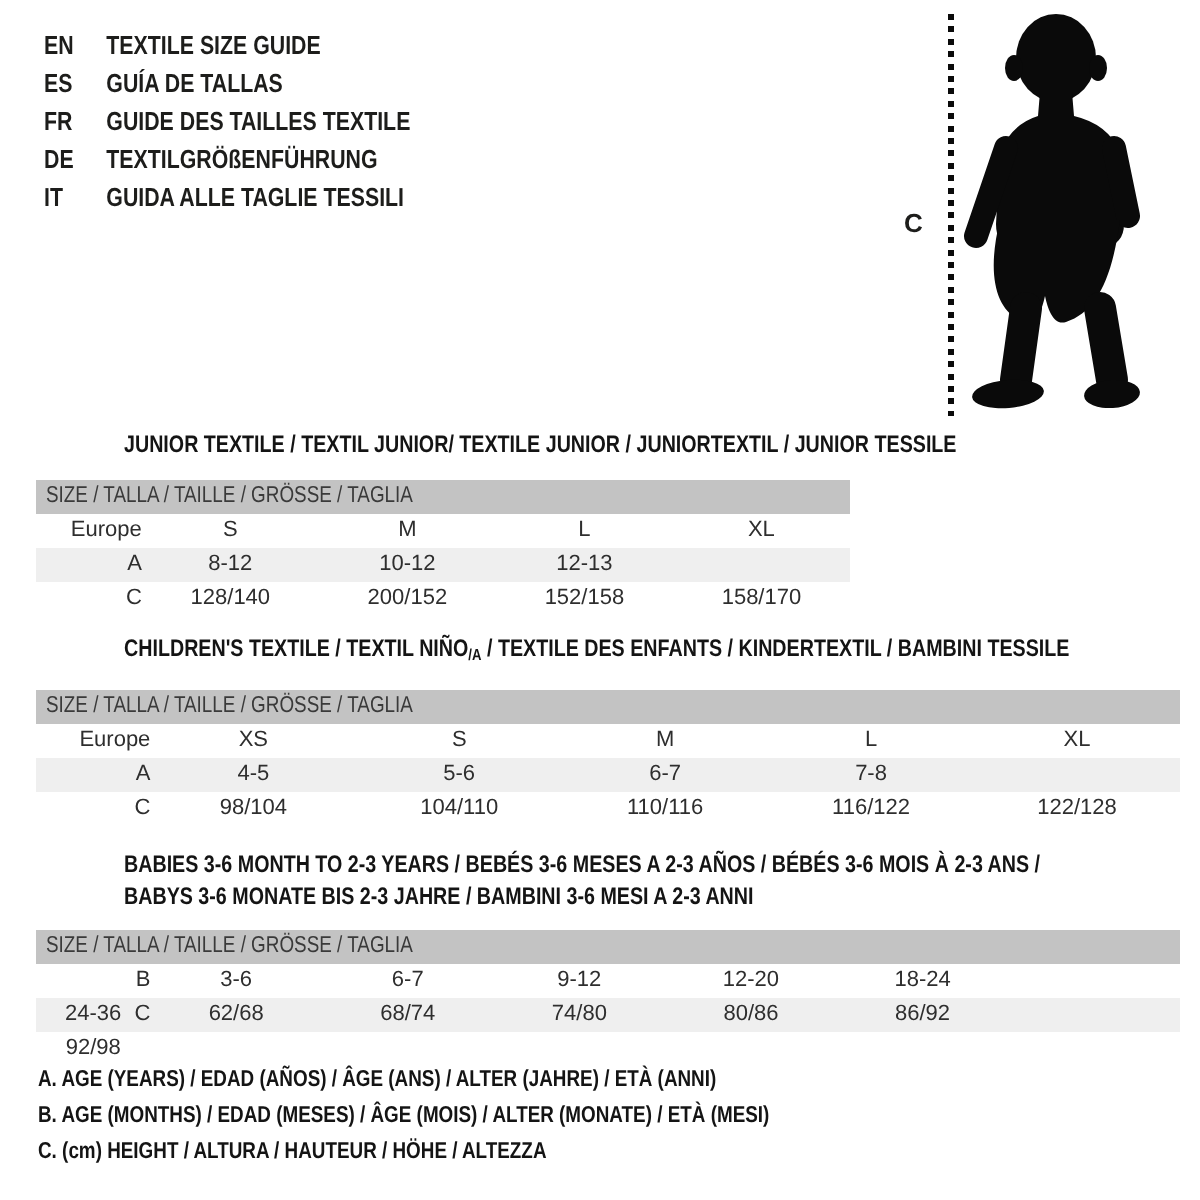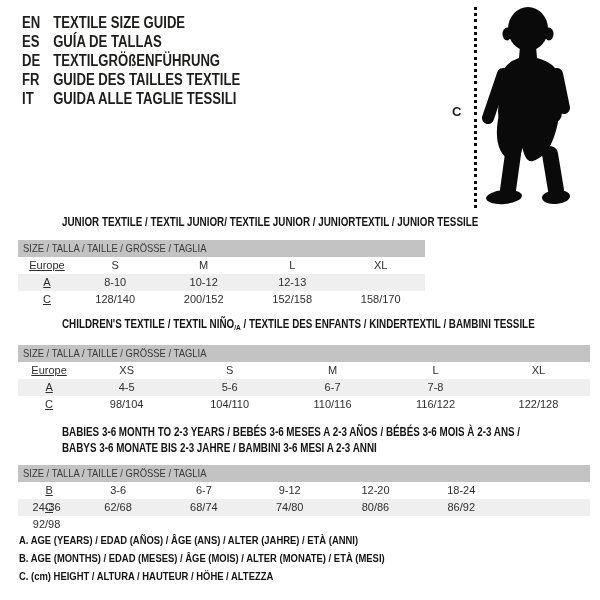--- a/index.html
+++ b/index.html
@@ -14,21 +14,21 @@
   }
   .cond {
     display: inline-block;
     transform: scaleX(0.82);
     transform-origin: 0 50%;
     white-space: nowrap;
   }
 
   
   .lang-list { position: absolute; left: 22px; top: 13px; }
-  .lang-row { height: 19px; line-height: 19px; font-weight: bold; font-size: 16px; }
+  .lang-row { height: 19px; line-height: 19px; font-weight: bold; font-size: 13px; }
   .lang-code { display: inline-block; width: 38px; }
 
   
   .dash-line {
     position: absolute; left: 474px; top: 7px;
     width: 2.6px; height: 201px;
     background: repeating-linear-gradient(to bottom, #0a0a0a 0 3px, transparent 3px 6.2px);
   }
   .c-label {
     position: absolute; left: 452px; top: 104px;
@@ -45,37 +45,37 @@
   .bar {
     height: 17px; line-height: 17px;
     background: #c3c3c3; color: #3a3a3a;
     padding-left: 5px; font-size: 11.5px;
   }
   .row { display: grid; height: 17px; line-height: 17px; }
   .t1 .row { grid-template-columns: 13% 21.75% 21.75% 21.75% 21.75%; }
   .t2 .row { grid-template-columns: 10% 18% 18% 18% 18% 18%; }
   .t3 .row { grid-template-columns: 10% 15% 15% 15% 15% 15%; }
   .row .c { text-align: center; }
-  .row .l { text-align: center; padding-left: 5px; text-decoration: underline; }
+  .row .l { text-align: right; padding-left: 5px; }
   .row.alt { background: #efefef; }
 
   
   .legend { position: absolute; left: 19px; top: 531px; }
   .legend-line { height: 18px; line-height: 18px; font-weight: bold; font-size: 11.5px; color: #141414; }
 </style>
 </head>
 <body>
 
 <div class="canvas">
 
   <section class="lang-list">
     <div class="lang-row"><span class="cond"><span class="lang-code">EN</span><span>TEXTILE SIZE GUIDE</span></span></div>
     <div class="lang-row"><span class="cond"><span class="lang-code">ES</span><span>GUÍA DE TALLAS</span></span></div>
+    <div class="lang-row"><span class="cond"><span class="lang-code">FR</span><span>GUIDE DES TAILLES TEXTILE</span></span></div>
     <div class="lang-row"><span class="cond"><span class="lang-code">DE</span><span>TEXTILGRÖßENFÜHRUNG</span></span></div>
-    <div class="lang-row"><span class="cond"><span class="lang-code">FR</span><span>GUIDE DES TAILLES TEXTILE</span></span></div>
     <div class="lang-row"><span class="cond"><span class="lang-code">IT</span><span>GUIDA ALLE TAGLIE TESSILI</span></span></div>
   </section>
 
   <div class="dash-line"></div>
   <span class="c-label">C</span>
   <svg class="baby-svg" width="100" height="204" viewBox="0 0 100 204" aria-hidden="true">
     <g fill="#0a0a0a" stroke="none">
       <ellipse cx="52" cy="25" rx="20" ry="22"></ellipse>
       <ellipse cx="31" cy="30" rx="4.5" ry="6.5"></ellipse>
       <ellipse cx="73" cy="30" rx="4.5" ry="6.5"></ellipse>
@@ -95,21 +95,21 @@
     <div class="bar"><span class="cond">SIZE / TALLA / TAILLE / GRÖSSE / TAGLIA</span></div>
     <div class="row">
       <span class="l">Europe</span>
       <span class="c">S</span>
       <span class="c">M</span>
       <span class="c">L</span>
       <span class="c">XL</span>
     </div>
     <div class="row alt">
       <span class="l">A</span>
-      <span class="c">8-10</span>
+      <span class="c">8-12</span>
       <span class="c">10-12</span>
       <span class="c">12-13</span>
     </div>
     <div class="row">
       <span class="l">C</span>
       <span class="c">128/140</span>
       <span class="c">200/152</span>
       <span class="c">152/158</span>
       <span class="c">158/170</span>
     </div>

